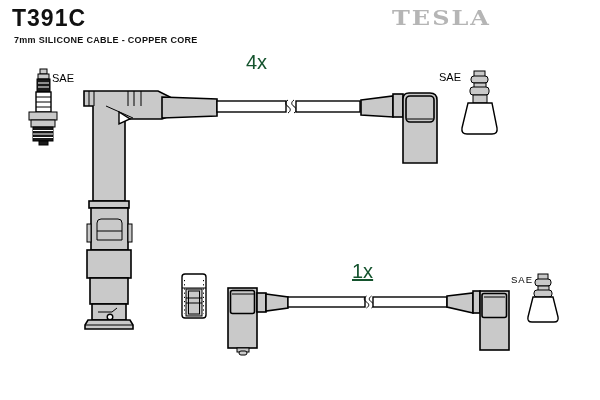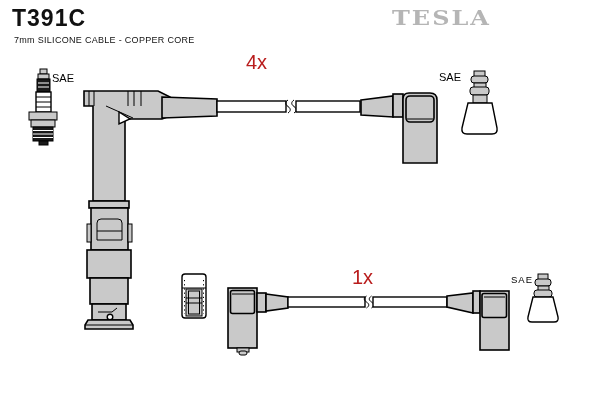--- a/index.html
+++ b/index.html
@@ -2,26 +2,26 @@
 <html style="--background: #ffffff; --part-fill: #c9c9c9; --part-fill-dark: #1a1a1a; --outline: #000000; --cable-fill: #ffffff; --brand-gray: #b5b5b5;"><head>
 <meta charset="utf-8">
 <style>
   html,body{margin:0;padding:0;}
   body{width:600px;height:400px;background:var(--background,#fff);overflow:hidden;}
   .canvas{position:relative;width:600px;height:400px;background:var(--background,#fff);
           font-family:"Liberation Sans",sans-serif;color:#111;}
   svg{position:absolute;left:0;top:0;}
   .label{position:absolute;white-space:nowrap;color:#111;}
   .part-number{left:12px;top:5px;font-size:23px;font-weight:bold;letter-spacing:1px;}
-  .subtitle{left:14px;top:35px;font-size:9px;letter-spacing:0.3px;}
+  .subtitle{left:14px;top:35px;font-size:9px;letter-spacing:0.3px;font-weight:bold;}
   .brand{left:392px;top:6px;font-family:"DejaVu Serif",serif;font-weight:bold;font-size:24px;
          letter-spacing:2px;color:var(--brand-gray,#b5b5b5);transform:scaleY(0.82);transform-origin:top left;}
-  .qty{font-size:20px;color:#b91c1c;}
+  .qty{font-size:20px;color:#14532d;}
   .qty-top{left:246px;top:51px;}
-  .qty-bottom{left:352px;top:266px;}
+  .qty-bottom{left:352px;top:260px;text-decoration:underline;}
   .sae{font-weight:normal;font-size:11px;color:#000;}
   .sae-top-left{left:52px;top:72px;}
   .sae-top-right{left:439px;top:71px;}
   .sae-bottom-right{left:511px;top:274px;font-size:9.5px;letter-spacing:1px;}
   
   .part{fill:var(--part-fill,#c9c9c9);stroke:var(--outline,#000);stroke-width:1.6;}
   .thin{stroke-width:1;}
   .white{fill:var(--cable-fill,#fff);stroke:var(--outline,#000);stroke-width:1.4;}
   .dark{fill:var(--part-fill-dark,#1a1a1a);stroke:var(--outline,#000);stroke-width:1;}
   .ln{stroke:var(--outline,#000);stroke-width:1;fill:none;}

